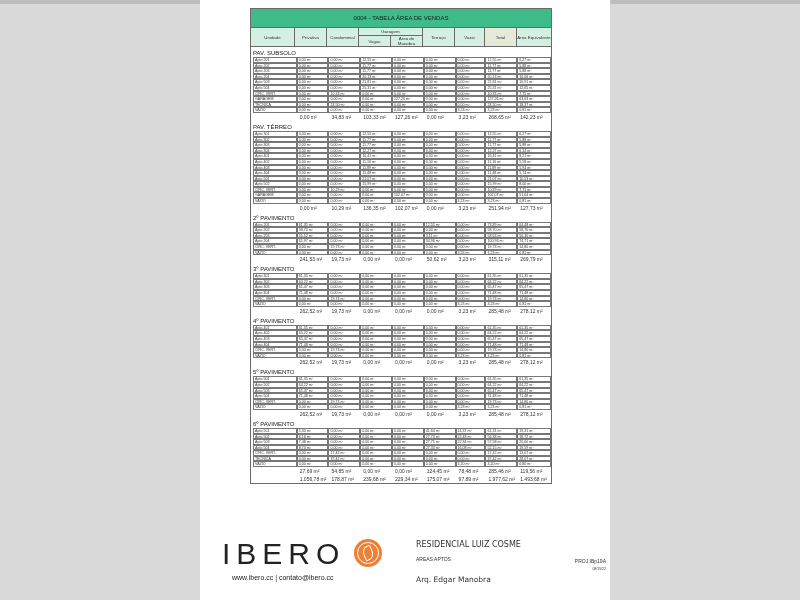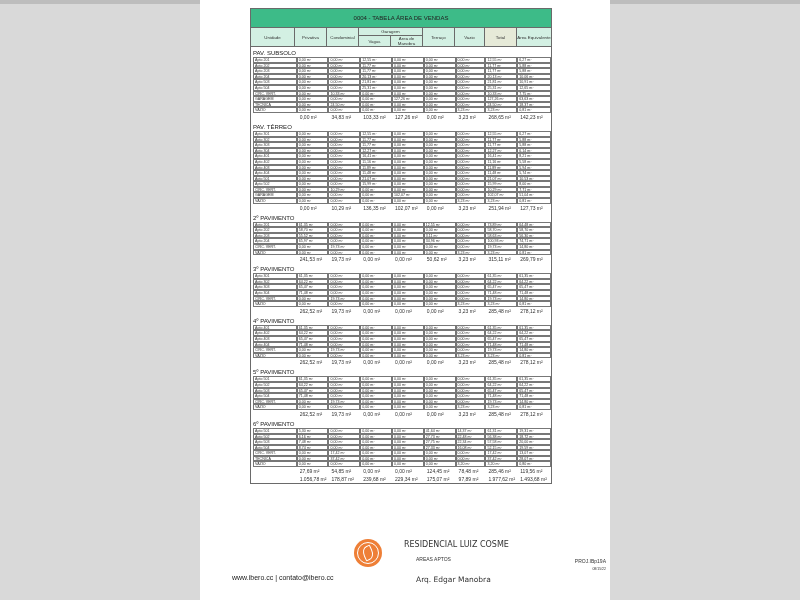--- a/index.html
+++ b/index.html
@@ -23,21 +23,21 @@
   .row{display:flex;height:5.6px;font-size:3.6px;color:#333;line-height:5.4px;}
   .row.data>div{border:0.5px solid #777;box-sizing:border-box;padding-left:1px;white-space:nowrap;overflow:hidden;}
   .row.sum{height:8px;font-size:5px;line-height:8px;}
   .row.sum>div{padding-left:3px;white-space:nowrap;box-sizing:border-box;}
   .footer{position:absolute;left:0;top:530px;width:410px;height:70px;}
   .logo{position:absolute;left:22px;top:7px;font-size:30px;letter-spacing:6px;color:#222;font-family:"Liberation Sans",sans-serif;font-weight:normal;}
   .logo-circle{position:absolute;left:154px;top:9px;width:28px;height:28px;border-radius:50%;background:#ee7f37;}
   .logo-circle .ring{position:absolute;left:3px;top:3px;width:20px;height:20px;border:1px solid #fff;border-radius:50%;}
   .logo-circle .leaf{position:absolute;left:9px;top:7px;width:8px;height:12px;border:1.5px solid #fff;border-radius:60% 10% 60% 10%;transform:rotate(-25deg);}
   .contact{position:absolute;left:32px;top:44px;font-size:7px;color:#222;}
-  .proj-name{position:absolute;left:204px;top:10px;font-size:8px;color:#333;font-family:"DejaVu Sans",sans-serif;}
+  .proj-name{position:absolute;left:216px;top:10px;font-size:8px;color:#333;font-family:"DejaVu Sans",sans-serif;}
   .proj-sub{position:absolute;left:216px;top:26px;font-size:5px;color:#333;}
   .proj-code{position:absolute;right:4px;top:28px;font-size:5px;color:#333;}
   .proj-date{position:absolute;right:4px;top:37px;font-size:3.5px;color:#333;}
   .arch{position:absolute;left:216px;top:45px;font-size:7.5px;color:#333;font-family:"DejaVu Sans",sans-serif;}
 </style>
 </head>
 <body>
 
 <div class="topbar"></div>
 
@@ -763,20 +763,21 @@
             <div style="width: 32px;">175,07 m²</div>
             <div style="width: 30px;">97,89 m²</div>
             <div style="width: 32px;">1.977,62 m²</div>
             <div style="width: 34px;">1.493,68 m²</div>
           </div>
         </div>
       </div>
   </div>
 
   <div class="footer">
+    <div class="logo">IBERO</div>
     <div class="logo-circle">
       <div class="ring"></div>
         <div class="leaf"></div>
     </div>
     <div class="contact">www.ibero.cc | contato@ibero.cc</div>
     <div class="proj-name">RESIDENCIAL LUIZ COSME</div>
     <div class="proj-sub">AREAS APTOS</div>
     <div class="proj-code">PROJ.IBp19A</div>
     <div class="proj-date">08/15/22</div>
     <div class="arch">Arq. Edgar Manobra</div>

